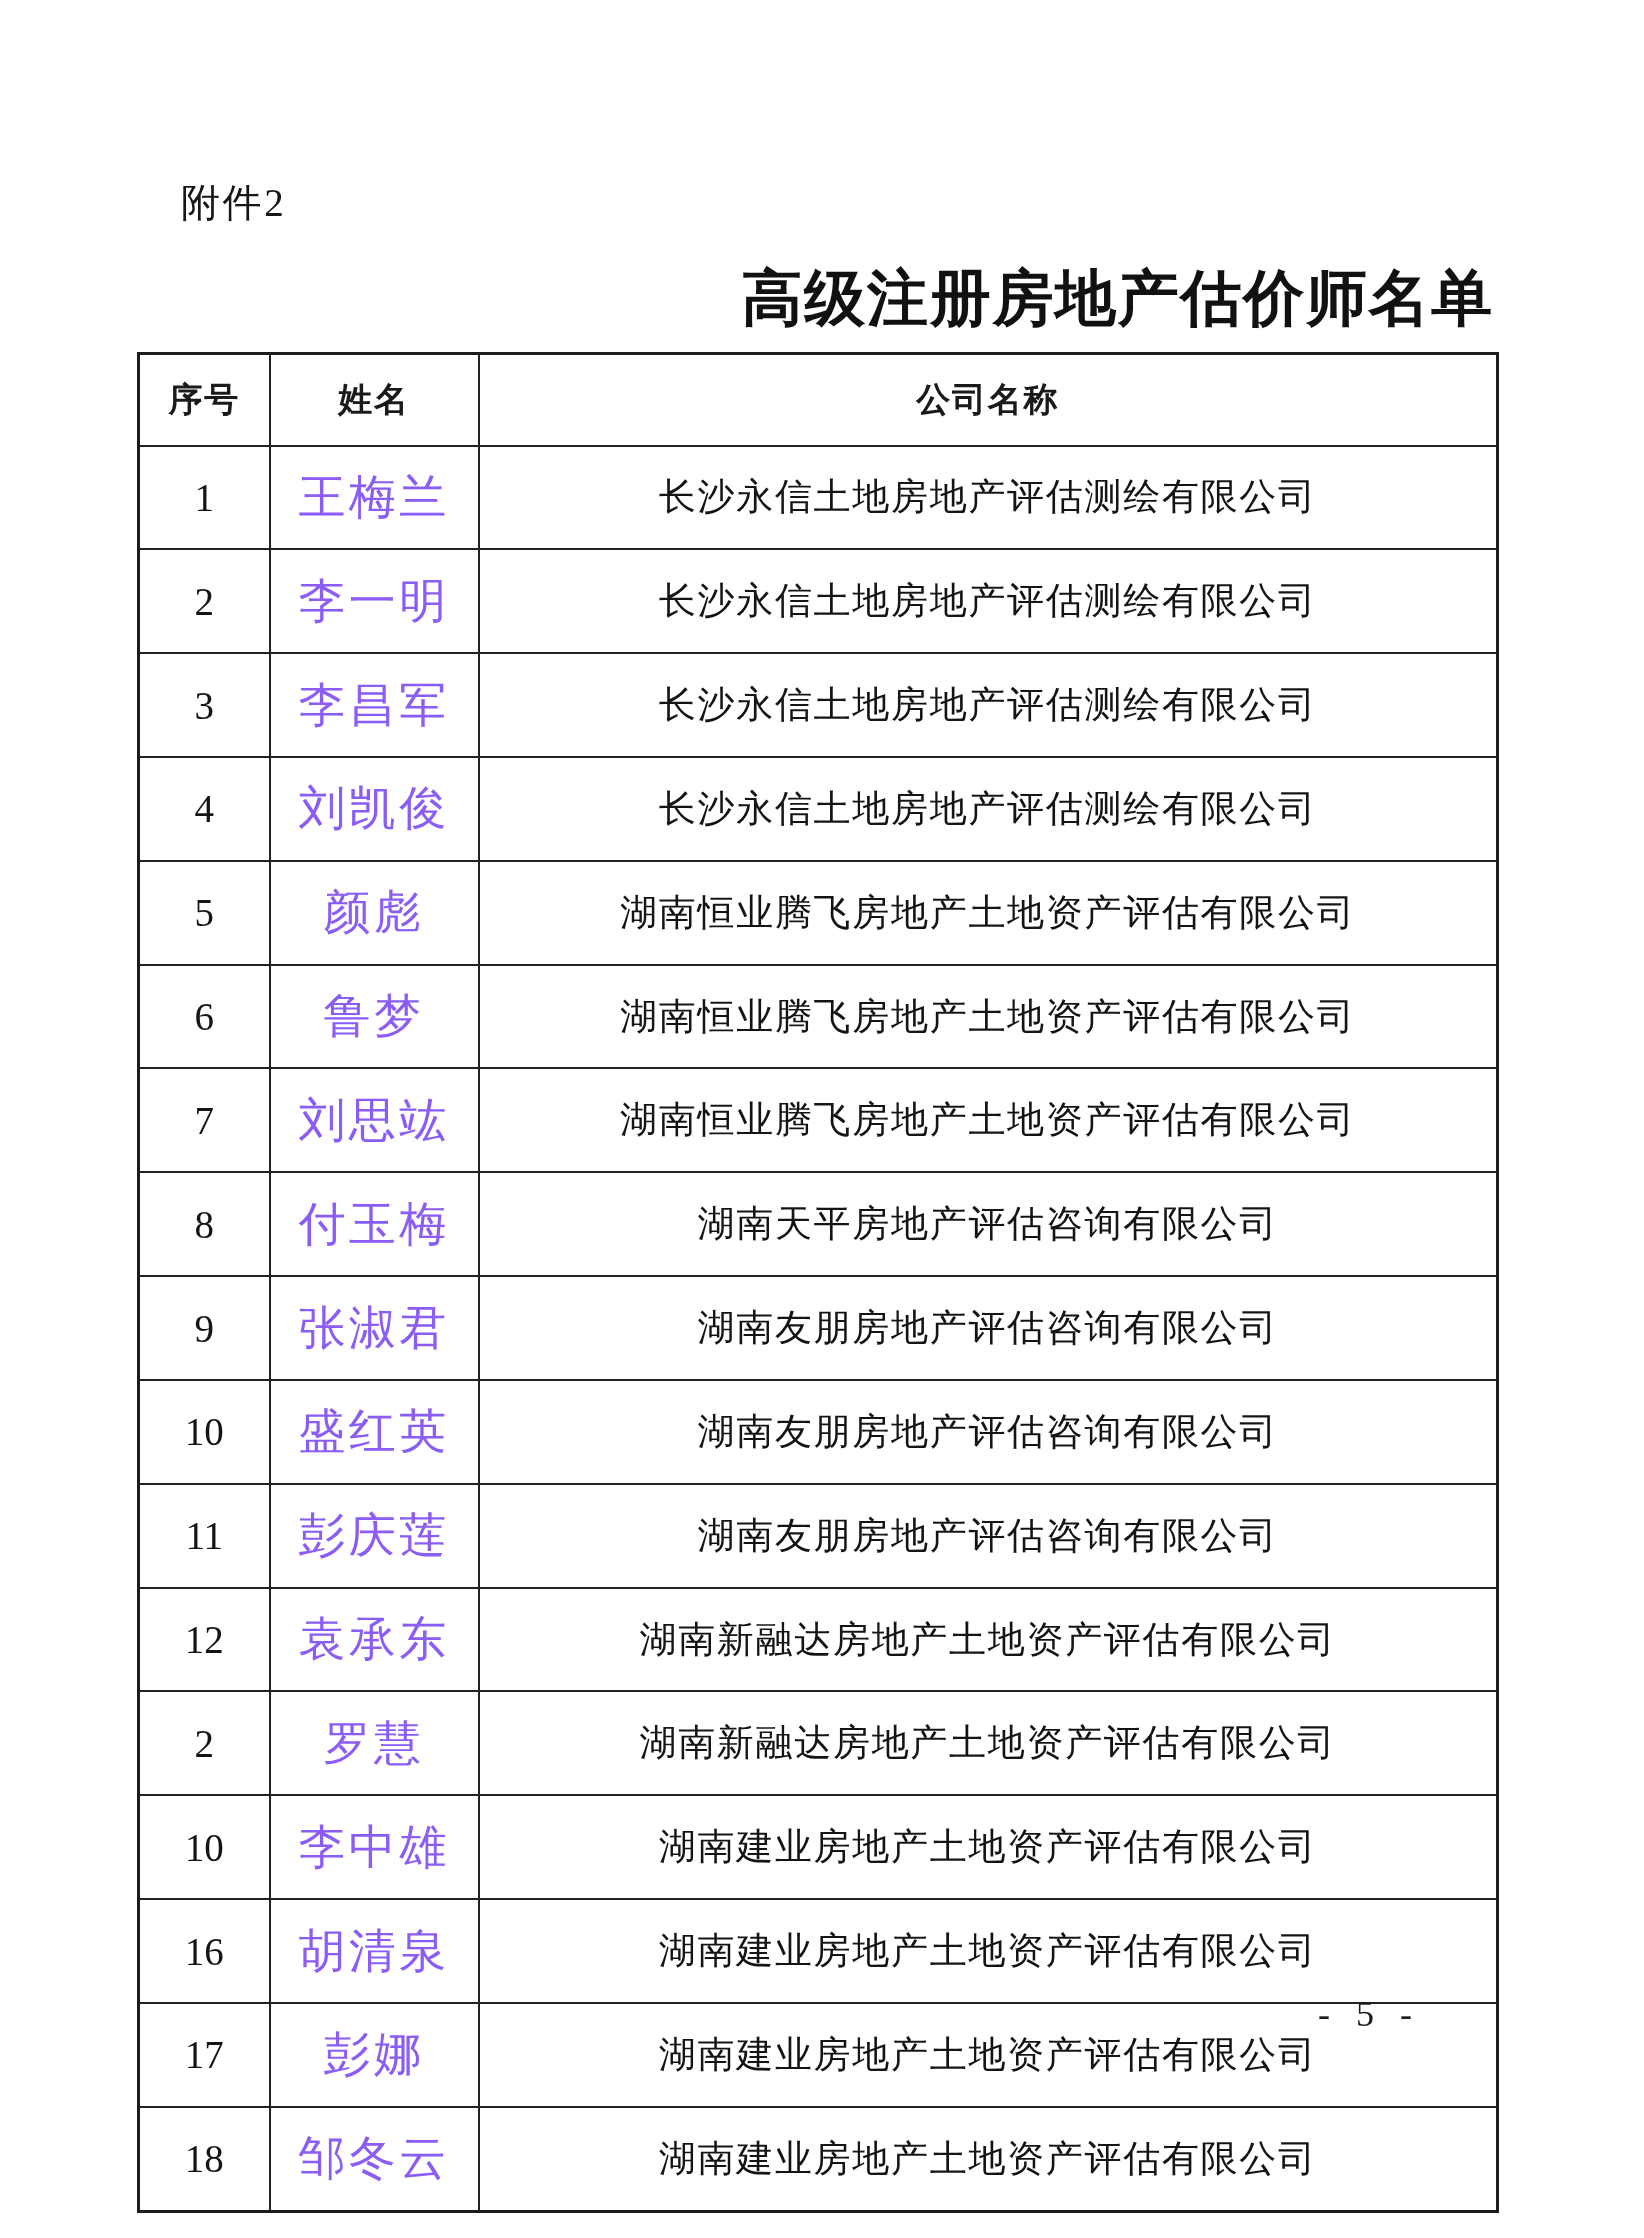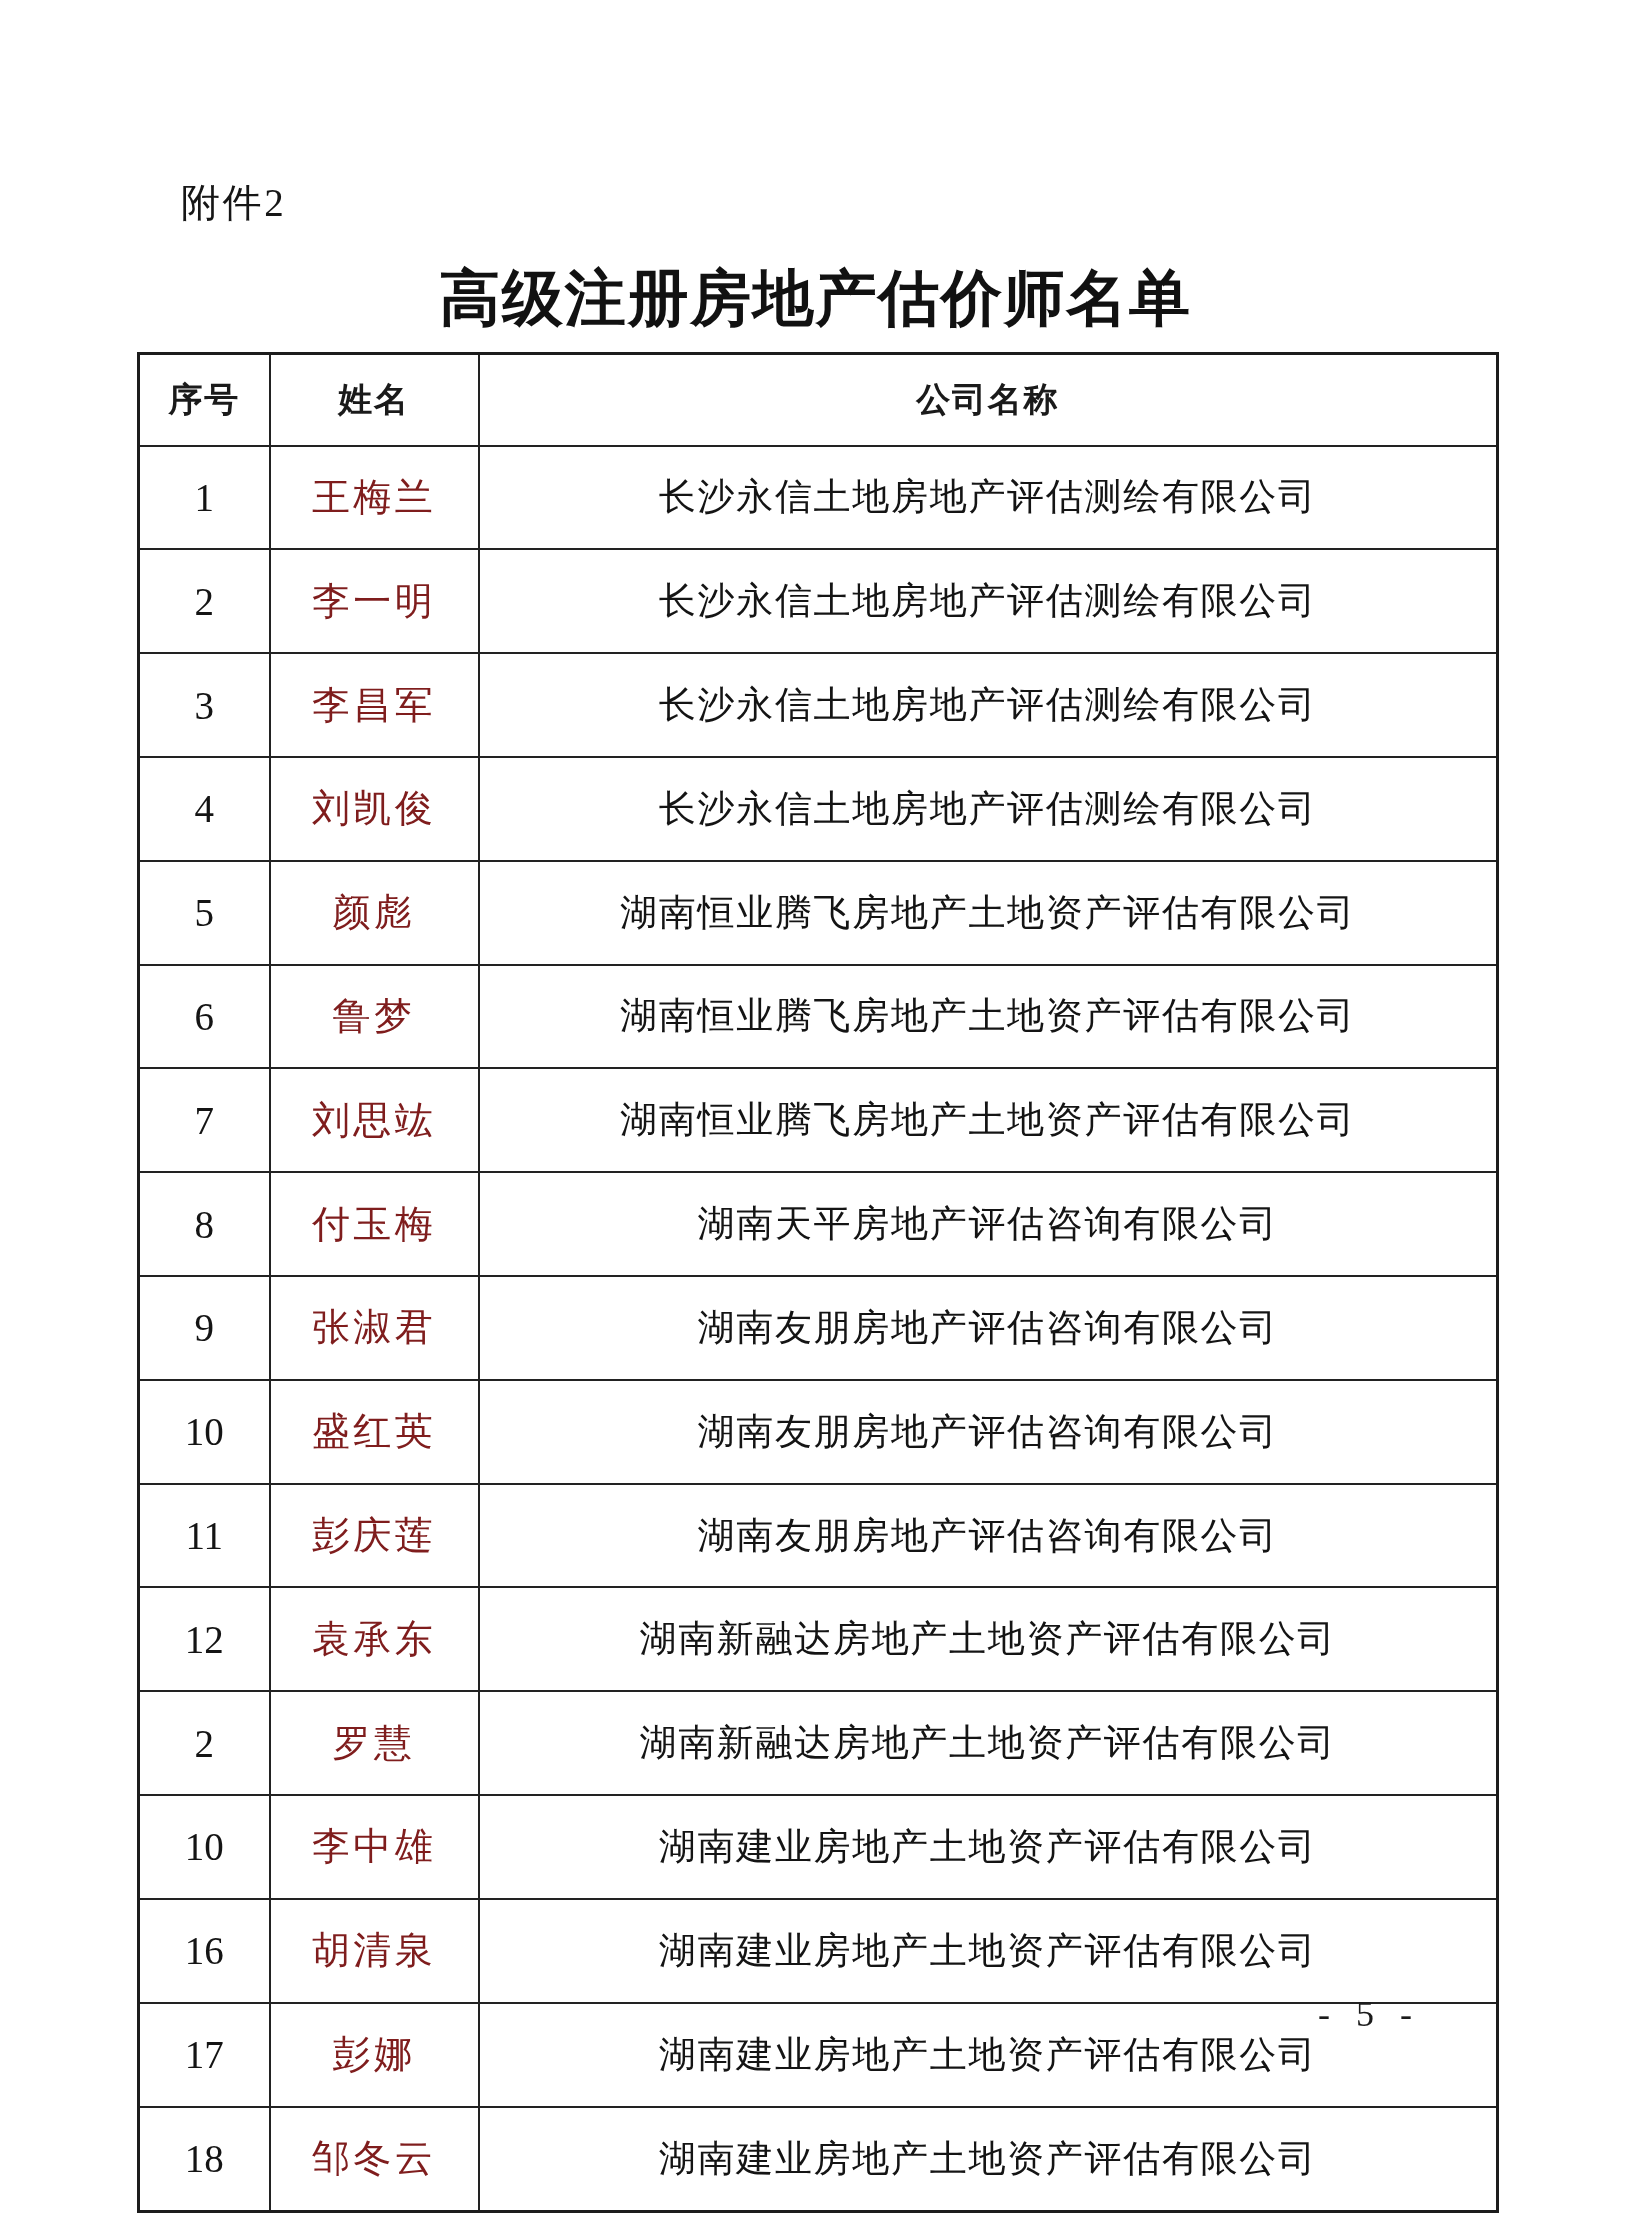--- a/index.html
+++ b/index.html
@@ -25,21 +25,21 @@
     top: 176px;
     font-size: 39px;
     letter-spacing: 2.6px;
     color: #161616;
   }
   .doc-title {
     position: absolute;
     left: 137px;
     top: 258px;
     width: 1357px;
-    text-align: center;
+    text-align: right;
     font-size: 61px;
     font-weight: 900;
     letter-spacing: 1.7px;
     font-family: Liberation Serif, serif;
     color: #111111;
   }
   table.roster {
     position: absolute;
     left: 137px;
     top: 352px;
@@ -64,23 +64,23 @@
     font-weight: bold;
     letter-spacing: 1.7px;
     color: #1a1a1a;
   }
   td.cell-no {
     font-size: 39px;
     font-family: "Liberation Serif", serif;
     color: #141414;
   }
   td.cell-name {
-    font-size: 38px;
+    font-size: 47px;
     letter-spacing: 3.4px;
-    color: #7f1d1d;
+    color: #8b5cf6;
   }
   td.cell-company {
     font-size: 37px;
     letter-spacing: 1.7px;
     color: #141414;
     border-radius: 27px;
   }
   .page-number {
     position: absolute;
     left: 1318px;

